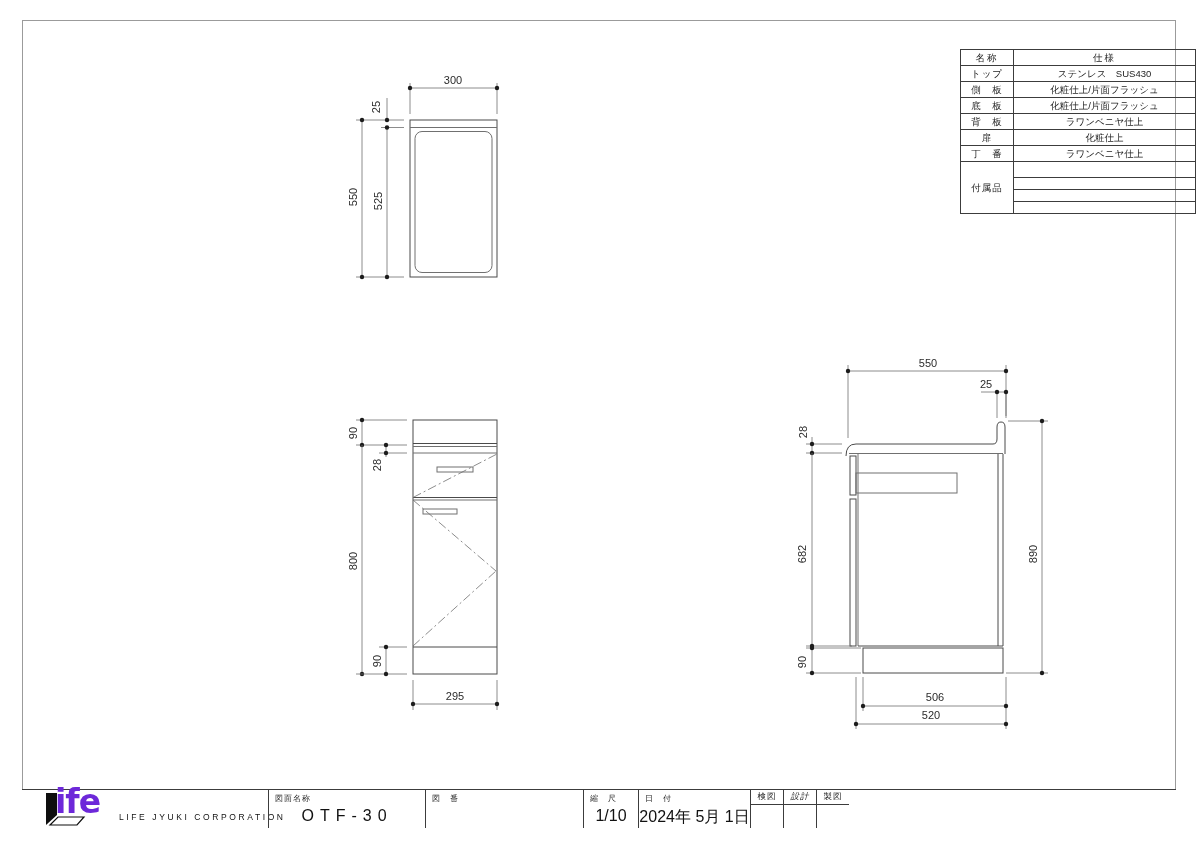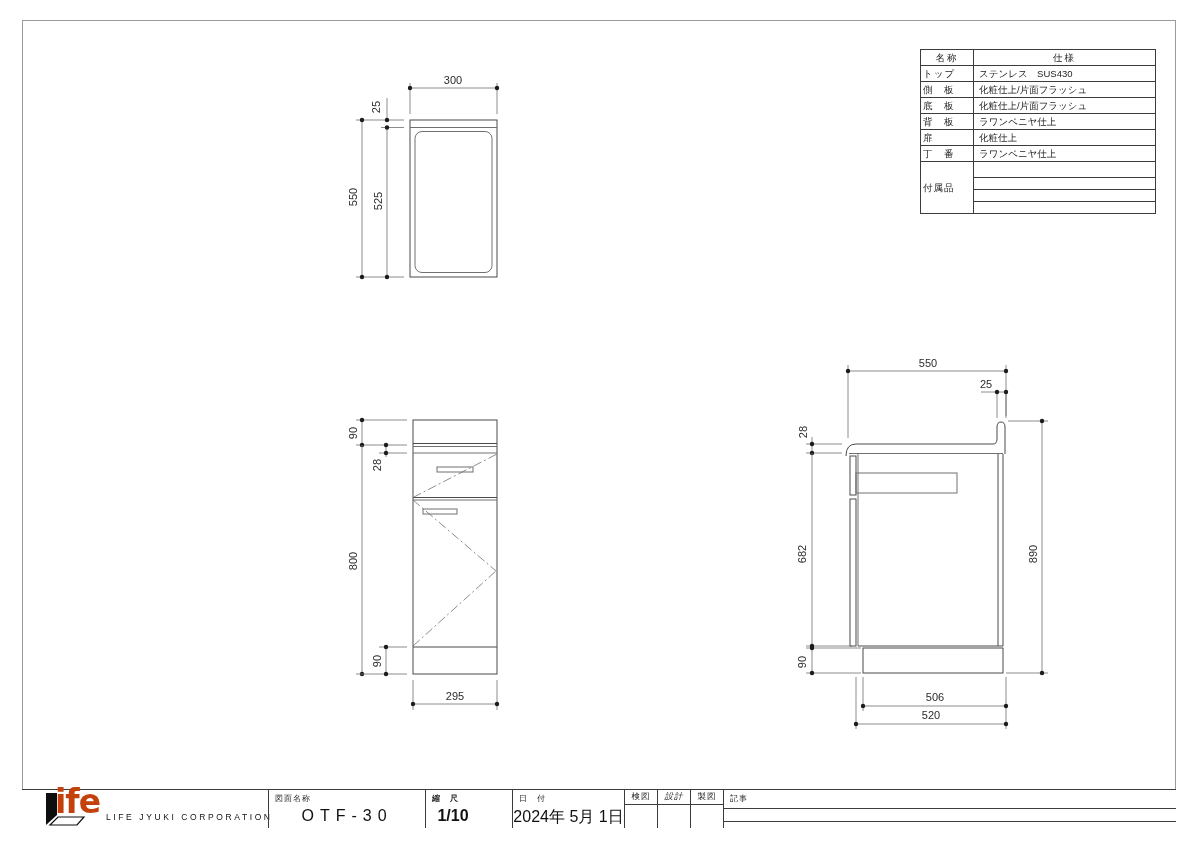--- a/index.html
+++ b/index.html
@@ -14,47 +14,47 @@
   svg.drawing{position:absolute;left:0;top:0;}
   svg .ln{stroke:#4a4a4a;stroke-width:1;fill:none;}
   svg .thin{stroke:#707070;stroke-width:1;fill:none;}
   svg .ext{stroke:#6e6e6e;stroke-width:0.8;fill:none;}
   svg .chain{stroke:#6e6e6e;stroke-width:0.8;fill:none;stroke-dasharray:9 3 2 3;}
   svg .dot{fill:#1c1c1c;stroke:none;}
   svg text.dt{font-size:11px;fill:#2b2b2b;font-family:"Liberation Sans",sans-serif;}
 
   
   table.spec{
-    position:absolute;left:920px;top:49px;width:236px;
+    position:absolute;left:960px;top:49px;width:236px;
     border-collapse:collapse;table-layout:fixed;font-size:9.5px;color:#1d1d1d;
   }
   table.spec td{
     border:1px solid #3c3c3c;padding:0 5px;height:15px;line-height:1.05;
-    white-space:nowrap;overflow:hidden;
+    white-space:nowrap;overflow:hidden;text-align:center;
   }
   table.spec td.nm{width:48px;letter-spacing:1px;padding:0 2px;}
   table.spec tr.sm td{height:11px;}
   table.spec td.hd{text-align:center;letter-spacing:2px;}
 
   
   .titleblock{
     position:absolute;left:22px;top:789px;width:1154px;height:39px;
     border-top:1px solid #3c3c3c;display:flex;box-sizing:border-box;background:#fff;
   }
   .tb{position:relative;box-sizing:border-box;border-left:1px solid #3c3c3c;height:100%;}
   .tb:first-child{border-left:none;}
   .tb-label{position:absolute;top:3px;left:6px;font-size:8px;letter-spacing:1px;color:#1d1d1d;white-space:nowrap;}
   .tb-value{position:absolute;left:0;right:0;top:17px;text-align:center;font-size:16px;color:#111;white-space:nowrap;}
   .tb-value.wide{letter-spacing:6px;}
   .tb-sign-label{height:14px;border-bottom:1px solid #3c3c3c;display:flex;align-items:center;justify-content:center;font-size:8.5px;letter-spacing:1px;}
   .tb-line{position:absolute;left:0;right:0;border-top:1px solid #3c3c3c;}
   
   .logo-mark{position:absolute;left:16px;top:2px;}
-  .logo-ife{position:absolute;left:33px;top:-8px;font-size:33px;font-weight:bold;color:#c2410c;letter-spacing:-1px;font-family:"DejaVu Sans",sans-serif;}
-  .logo-company{position:absolute;left:44px;top:22px;font-size:8.5px;letter-spacing:2.6px;color:#111;white-space:nowrap;padding-left:40px;}
+  .logo-ife{position:absolute;left:33px;top:-8px;font-size:33px;font-weight:bold;color:#6d28d9;letter-spacing:-1px;font-family:"DejaVu Sans",sans-serif;}
+  .logo-company{position:absolute;left:57px;top:22px;font-size:8.5px;letter-spacing:2.6px;color:#111;white-space:nowrap;padding-left:40px;}
 </style>
 </head>
 <body>
 
 <div class="sheet-border"></div>
 
 <svg class="drawing" width="1200" height="849" viewBox="0 0 1200 849">
 
   <g>
     <rect class="ln" x="410" y="120" width="87" height="157"></rect>
@@ -257,41 +257,40 @@
     </svg>
     <span class="logo-ife">ife</span>
     <span class="logo-company">LIFE JYUKI CORPORATION</span>
   </div>
 
   <div class="tb" style="width:157px;">
     <span class="tb-label">図面名称</span>
     <div class="tb-value wide">OTF-30</div>
   </div>
 
-
-  <div class="tb" style="width:55px;font-weight:bold;">
+  <div class="tb" style="width:158px;">
+    <span class="tb-label">図　番</span>
+    <div class="tb-value"></div>
+  </div>
+
+  <div class="tb" style="width:55px;">
     <span class="tb-label">縮　尺</span>
     <div class="tb-value">1/10</div>
   </div>
 
-  <div class="tb" style="width:112px;margin-left:32px;">
+  <div class="tb" style="width:112px;">
     <span class="tb-label">日　付</span>
     <div class="tb-value">2024年 5月 1日</div>
   </div>
 
   <div class="tb" style="width:33px;">
     <div class="tb-sign-label">検図</div>
   </div>
 
   <div class="tb" style="width:33px;font-style:italic;">
     <div class="tb-sign-label">設計</div>
   </div>
 
   <div class="tb" style="width:33px;">
     <div class="tb-sign-label">製図</div>
   </div>
 
-  <div class="tb" style="flex:1;">
-    <span class="tb-label">記事</span>
-    <div class="tb-line" style="top:18px;"></div>
-    <div class="tb-line" style="top:31px;"></div>
-  </div>
 </div>
 
 </body></html>

